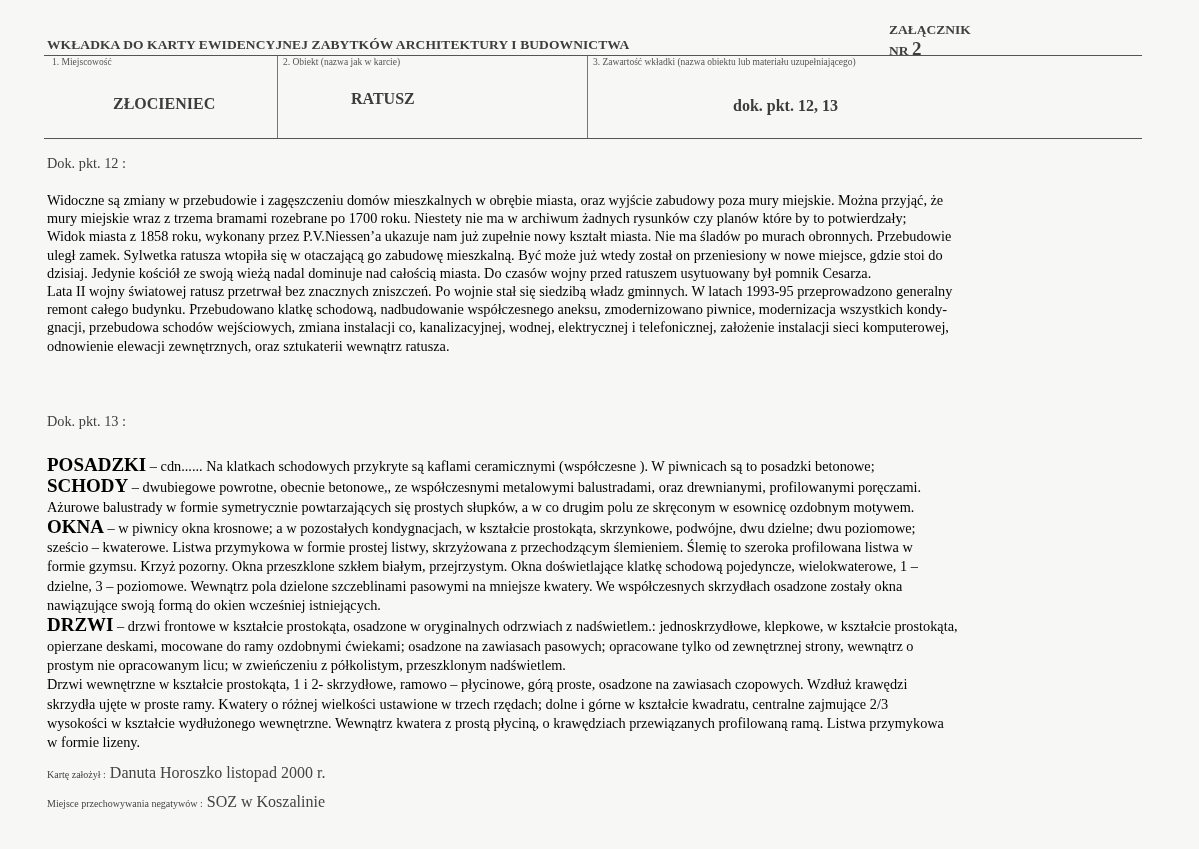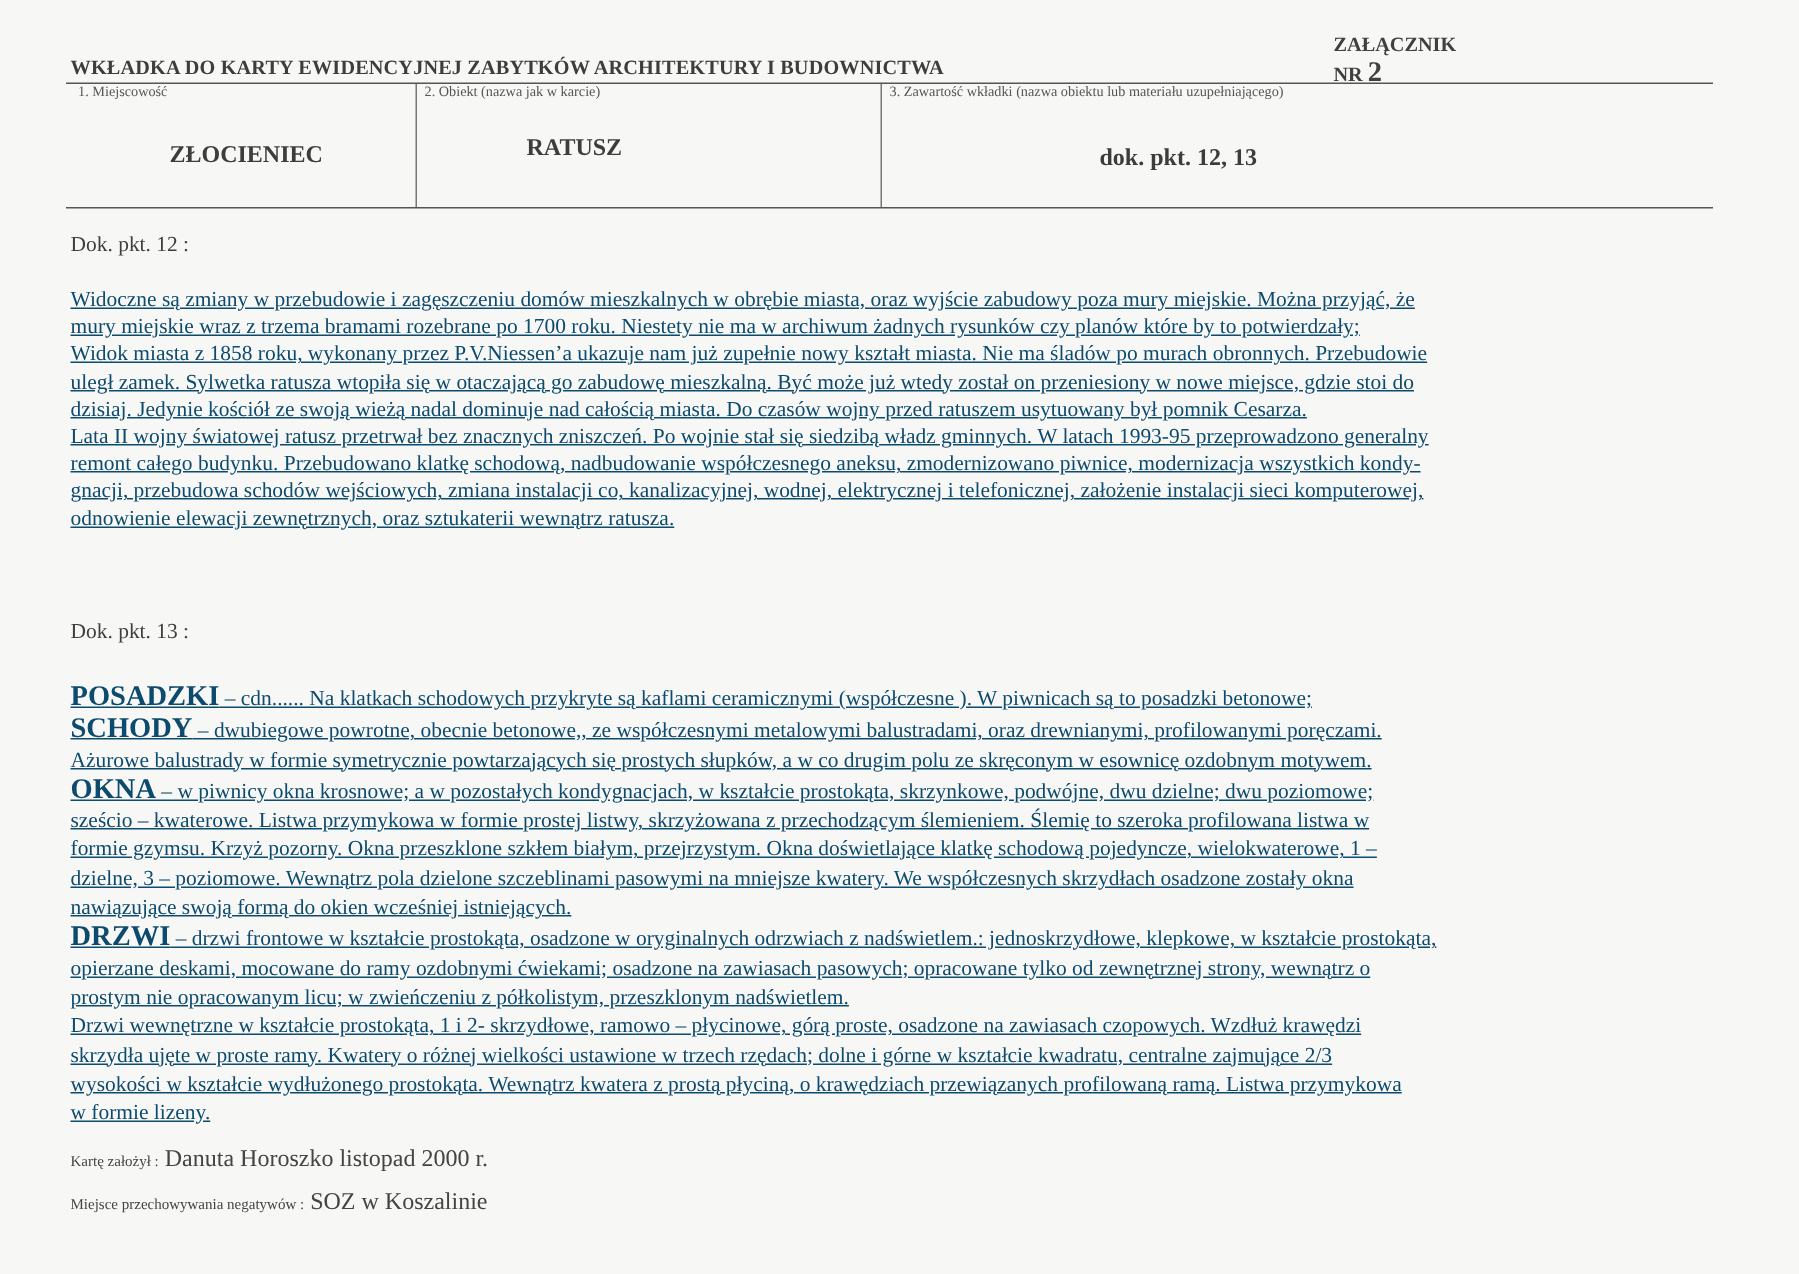--- a/index.html
+++ b/index.html
@@ -17,21 +17,21 @@
   }
   .hdr-annex {
     position: absolute; left: 889px; top: 22px;
     font-size: 13.5px; font-weight: bold; color: #404040;
   }
   .hdr-annex .num { font-size: 19px; }
   .hline { position: absolute; left: 44px; width: 1098px; height: 0; border-top: 1.5px solid #555; }
   .vline { position: absolute; top: 56px; height: 82px; width: 0; border-left: 1.5px solid #777; }
   .cell-label { position: absolute; top: 57px; font-size: 9.5px; color: #555; }
   .cell-value { position: absolute; font-size: 16px; font-weight: bold; color: #3d3d3d; }
-  .body-text { position: absolute; left: 47px; width: 1090px; font-size: 14.3px; line-height: 18.2px; color: #0c4a6e; text-decoration: underline; }
+  .body-text { position: absolute; left: 47px; width: 1090px; font-size: 14.3px; line-height: 18.2px; color: #000000; }
   .sec-head { position: absolute; left: 47px; font-size: 14.3px; color: #3e3e3e; }
   .line { white-space: nowrap; }
   .b { font-weight: bold; font-size: 19px; }
   .footer { position: absolute; left: 47px; color: #444; }
   .footer .small { font-size: 10px; }
   .footer .big { font-size: 16px; }
 </style>
 </head>
 <body>
 
@@ -80,21 +80,21 @@
     <div class="line"><span class="b">OKNA</span><span> – w piwnicy okna krosnowe; a w pozostałych kondygnacjach, w kształcie prostokąta,  skrzynkowe,  podwójne,  dwu dzielne; dwu poziomowe;</span></div>
     <div class="line">sześcio – kwaterowe. Listwa przymykowa w formie prostej listwy, skrzyżowana z przechodzącym ślemieniem. Ślemię  to szeroka profilowana  listwa w</div>
     <div class="line">formie gzymsu. Krzyż pozorny. Okna przeszklone szkłem białym, przejrzystym. Okna doświetlające klatkę schodową  pojedyncze, wielokwaterowe,   1 –</div>
     <div class="line">dzielne, 3 – poziomowe. Wewnątrz pola dzielone szczeblinami pasowymi na mniejsze kwatery. We współczesnych  skrzydłach osadzone zostały okna</div>
     <div class="line">nawiązujące swoją formą do okien wcześniej istniejących.</div>
     <div class="line"><span class="b">DRZWI</span><span> – drzwi frontowe w kształcie prostokąta, osadzone w oryginalnych odrzwiach z nadświetlem.: jednoskrzydłowe, klepkowe, w kształcie prostokąta,</span></div>
     <div class="line">opierzane deskami, mocowane do ramy ozdobnymi ćwiekami; osadzone na zawiasach pasowych; opracowane tylko od zewnętrznej strony,  wewnątrz o</div>
     <div class="line">prostym nie opracowanym licu; w zwieńczeniu z półkolistym, przeszklonym  nadświetlem.</div>
     <div class="line">Drzwi wewnętrzne w kształcie prostokąta, 1 i 2- skrzydłowe, ramowo – płycinowe, górą proste, osadzone na zawiasach czopowych. Wzdłuż krawędzi</div>
     <div class="line">skrzydła ujęte w proste ramy. Kwatery o różnej wielkości ustawione w trzech rzędach; dolne i górne w kształcie kwadratu, centralne zajmujące 2/3</div>
-    <div class="line">wysokości  w kształcie wydłużonego prostokąta. Wewnątrz   kwatera z prostą płyciną, o krawędziach przewiązanych profilowaną ramą.  Listwa przymykowa</div>
+    <div class="line">wysokości  w kształcie wydłużonego wewnętrzne. Wewnątrz   kwatera z prostą płyciną, o krawędziach przewiązanych profilowaną ramą.  Listwa przymykowa</div>
     <div class="line">w formie lizeny.</div>
   </div>
 
   <div class="footer" style="top:764px;">
     <span class="small">Kartę założył :</span>
     <span class="big">Danuta Horoszko listopad  2000 r.</span>
   </div>
   <div class="footer" style="top:793px;">
     <span class="small">Miejsce przechowywania negatywów :</span>
     <span class="big">SOZ w Koszalinie</span>

